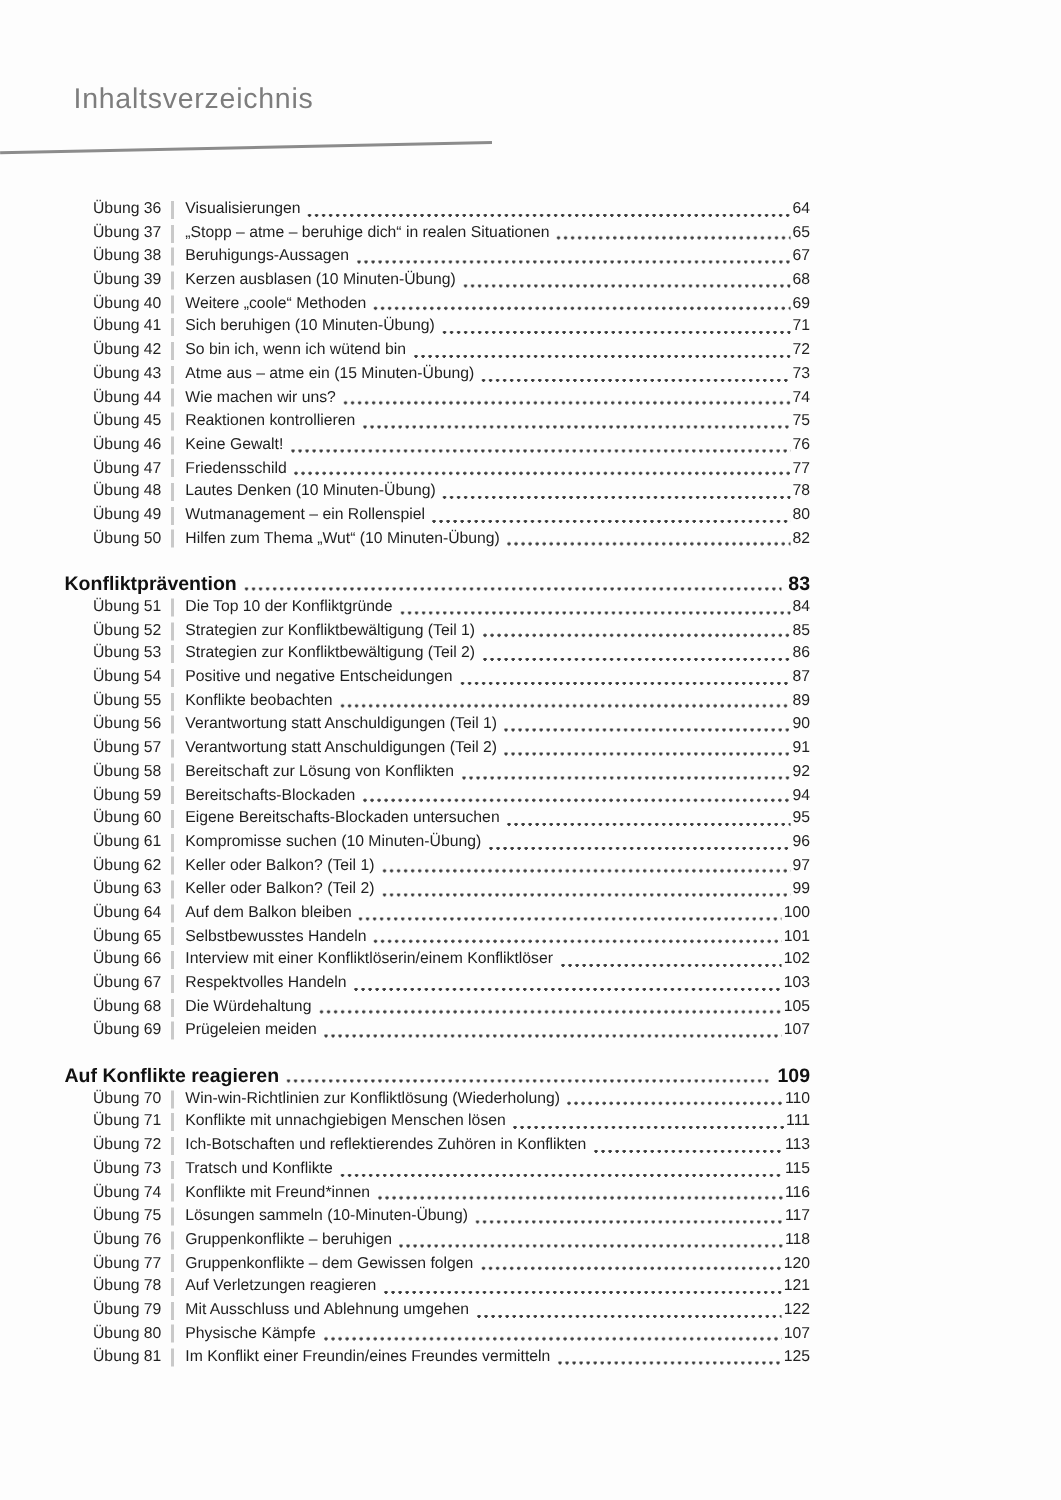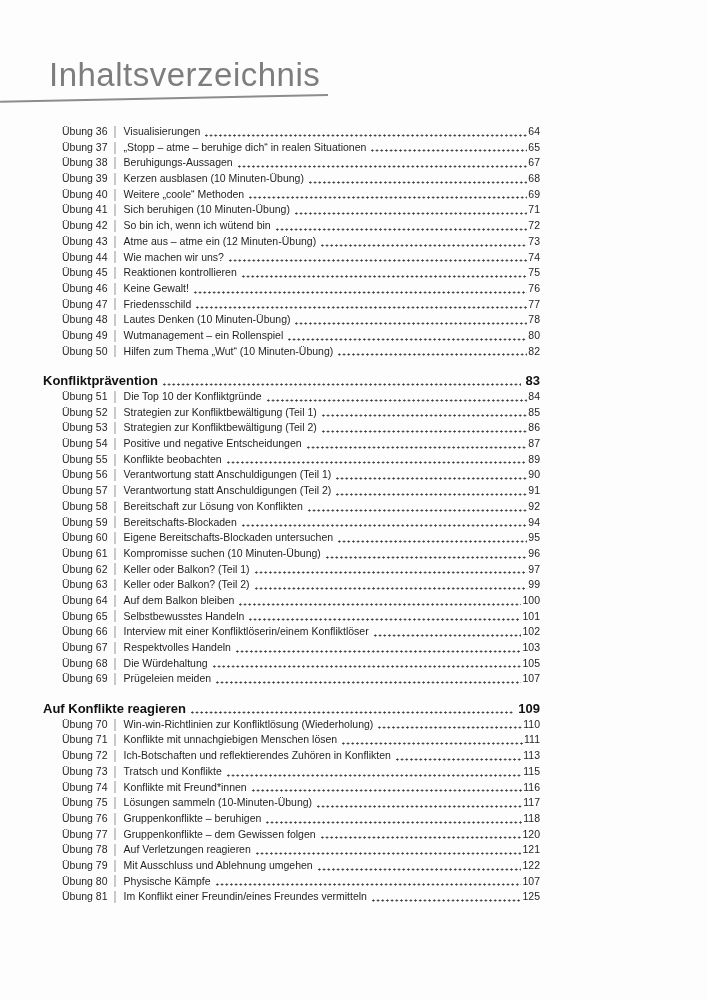--- a/index.html
+++ b/index.html
@@ -16,40 +16,40 @@
     font-family: "Liberation Sans", sans-serif;
     color: #222;
   }
   
   .page-header { position: absolute; top: 0; left: 0; width: 100%; }
   .page-title {
     position: absolute;
     top: 56px;
     left: 49px;
     margin: 0;
-    font-size: 33px;
+    font-size: 19px;
     font-weight: 300;
     letter-spacing: 0.5px;
     color: #7d7d7d;
     white-space: nowrap;
   }
   .title-rule {
     position: absolute;
     top: 94px;
     left: 0;
     width: 328px;
     height: 2px;
     background: #8c8c8c;
     transform: rotate(-1.2deg);
     transform-origin: right center;
   }
   
   .toc {
     position: absolute;
-    top: 124px;
+    top: 132px;
     left: 43px;
     width: 497px;
     font-size: 10.5px;
   }
   .toc-row {
     display: flex;
     align-items: baseline;
     line-height: 15.7px;
     height: 15.7px;
     white-space: nowrap;
@@ -144,21 +144,21 @@
         <div class="toc-row entry-row">
           <span class="entry-label">Übung 42</span>
           <span class="entry-divider"></span>
           <span class="entry-title">So bin ich, wenn ich wütend bin</span>
           <span class="leader"></span>
           <span class="entry-page">72</span>
         </div>
         <div class="toc-row entry-row">
           <span class="entry-label">Übung 43</span>
           <span class="entry-divider"></span>
-          <span class="entry-title">Atme aus – atme ein (12 Minuten-Übung)</span>
+          <span class="entry-title">Atme aus – atme ein (15 Minuten-Übung)</span>
           <span class="leader"></span>
           <span class="entry-page">73</span>
         </div>
         <div class="toc-row entry-row">
           <span class="entry-label">Übung 44</span>
           <span class="entry-divider"></span>
           <span class="entry-title">Wie machen wir uns?</span>
           <span class="leader"></span>
           <span class="entry-page">74</span>
         </div>

